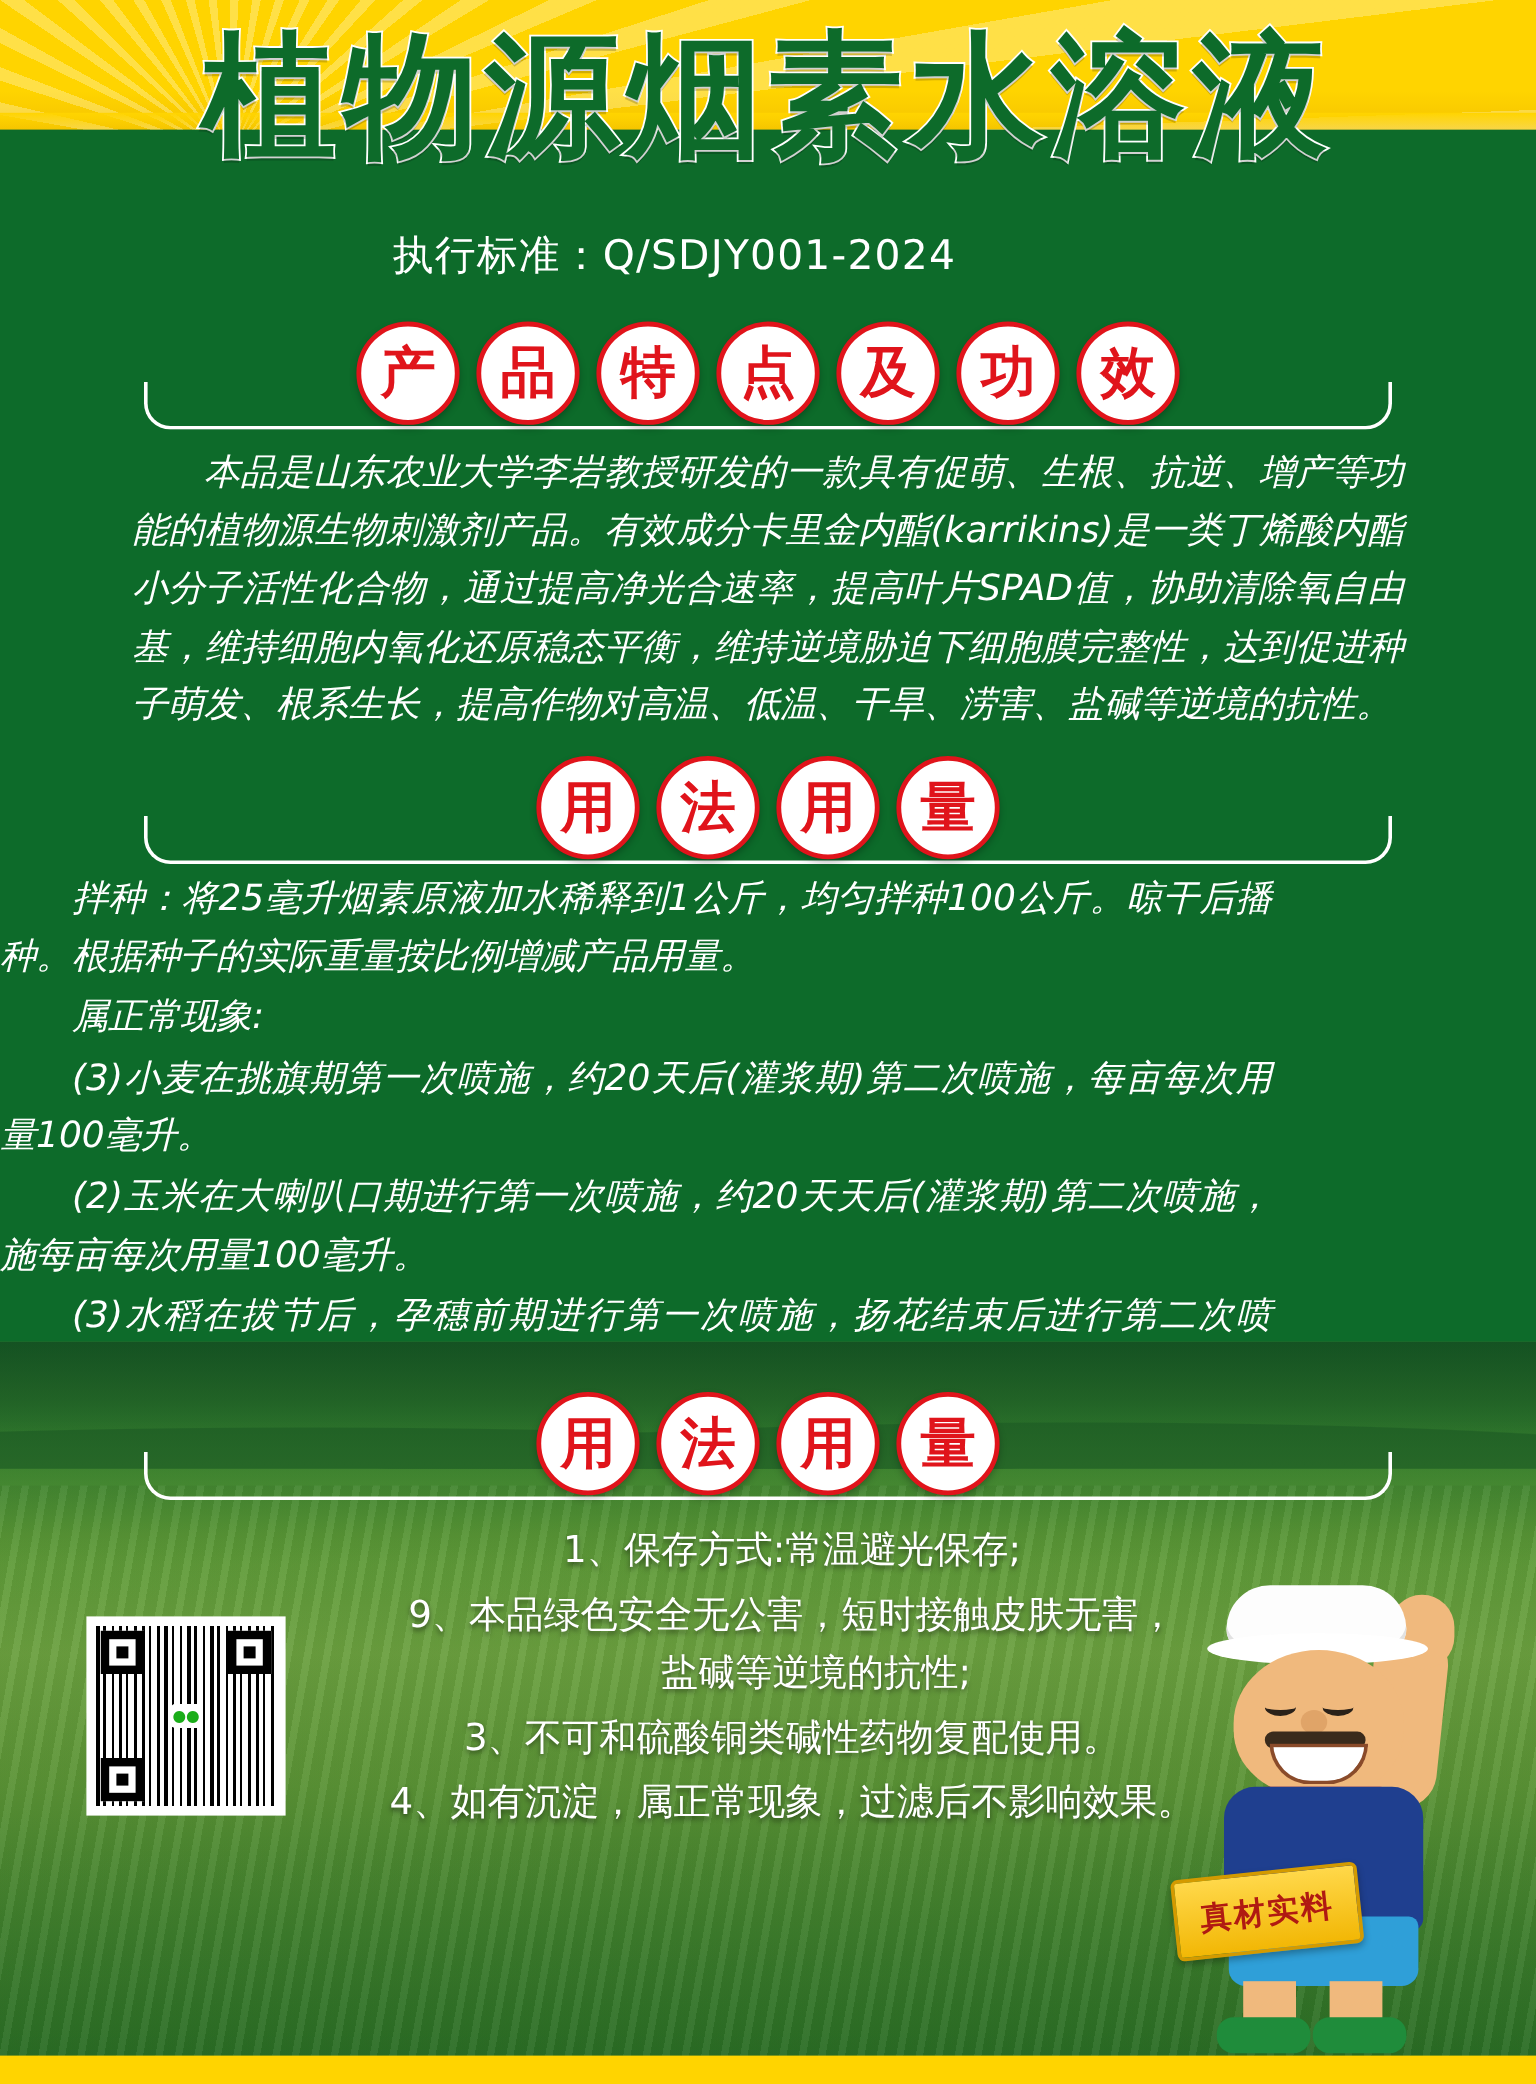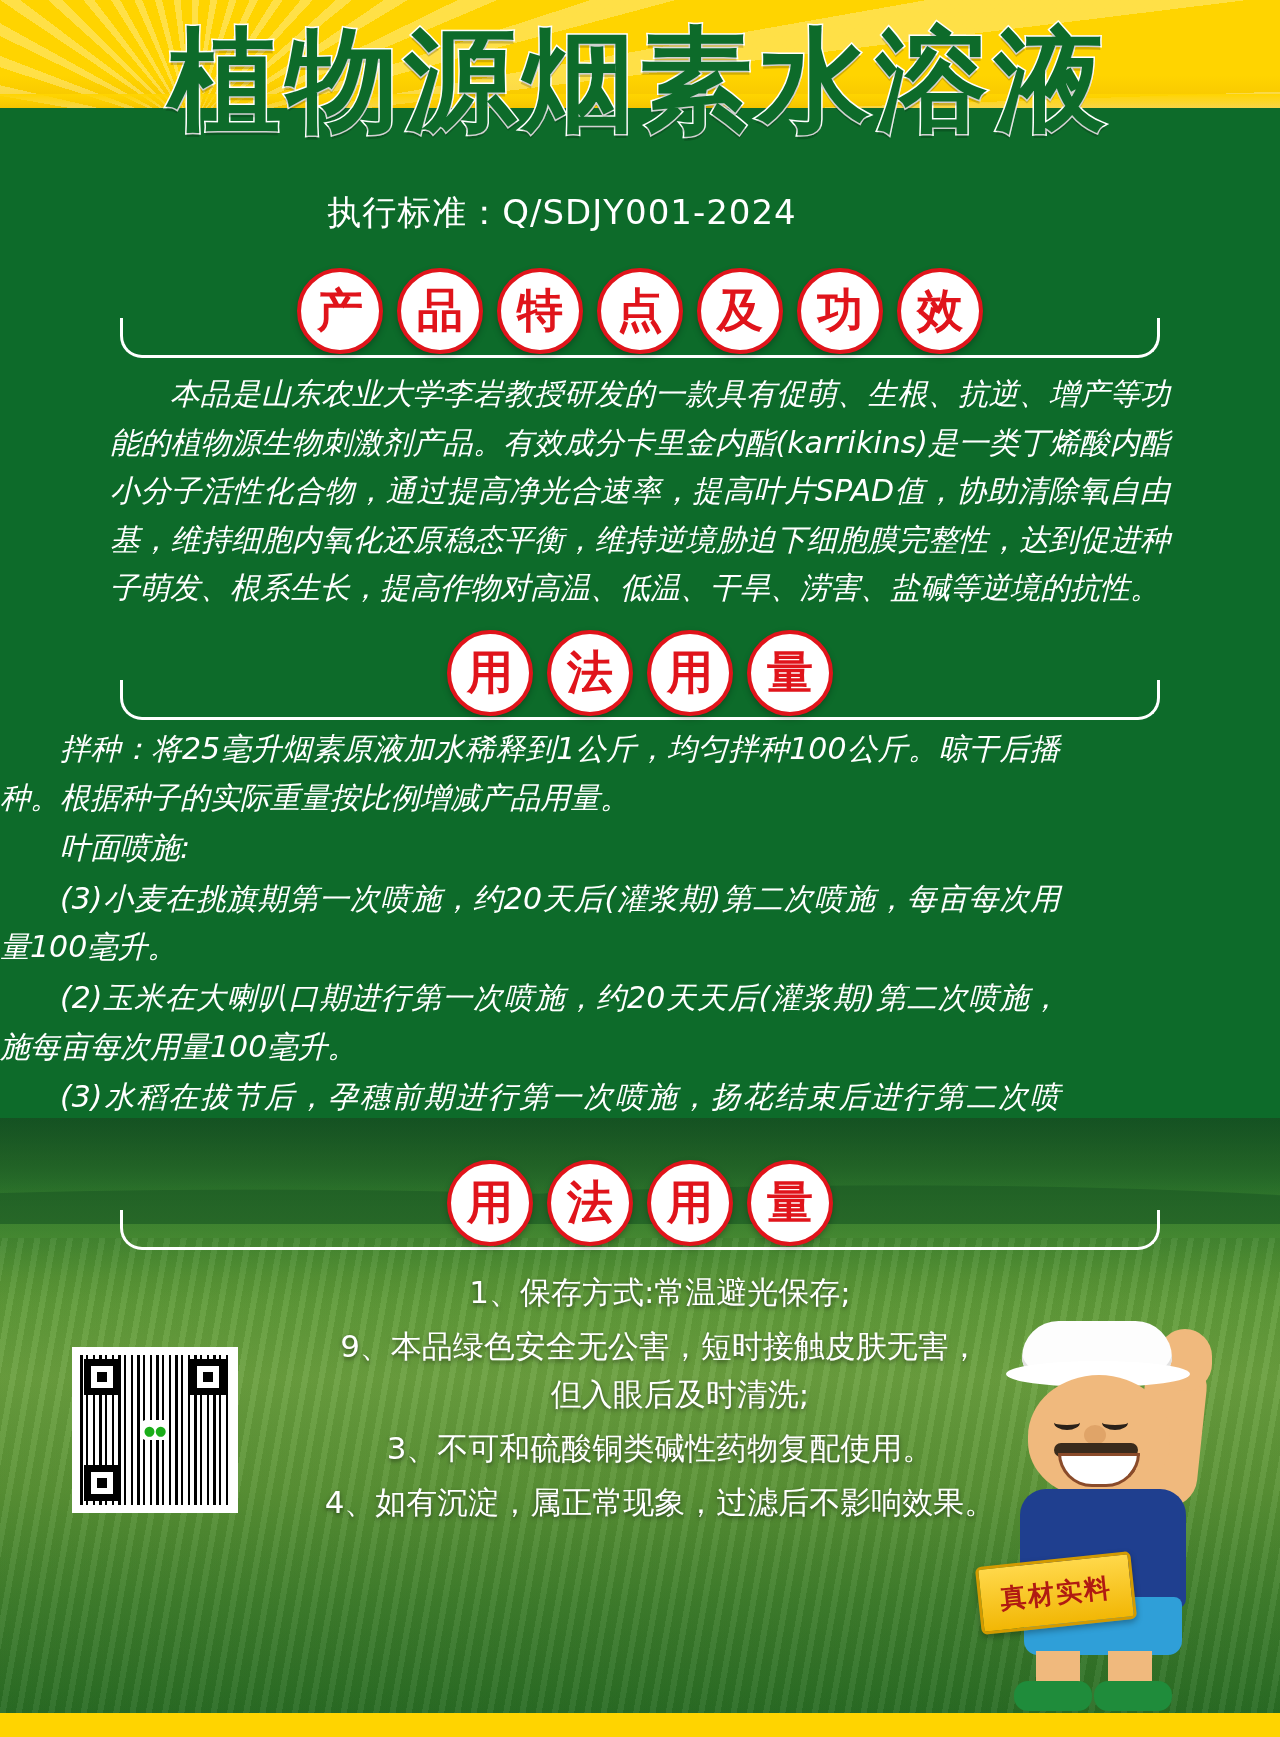--- a/index.html
+++ b/index.html
@@ -219,21 +219,21 @@
       <div class="bubble">用</div>
       <div class="bubble">法</div>
       <div class="bubble">用</div>
       <div class="bubble">量</div>
     </div>
   </div>
 </div>
 
 <div class="body-b">
   <p class="para indent">拌种：将25毫升烟素原液加水稀释到1公斤，均匀拌种100公斤。晾干后播种。根据种子的实际重量按比例增减产品用量。</p>
-  <p class="para indent">叶面喷施:</p>
+  <p class="para indent">属正常现象:</p>
   <p class="para indent">(3)小麦在挑旗期第一次喷施，约20天后(灌浆期)第二次喷施，每亩每次用量100毫升。</p>
   <p class="para indent">(2)玉米在大喇叭口期进行第一次喷施，约20天天后(灌浆期)第二次喷施，施每亩每次用量100毫升。</p>
   <p class="para indent">(3)水稻在拔节后，孕穗前期进行第一次喷施，扬花结束后进行第二次喷施，每亩每次用量100 mL。</p>
   <p class="para indent">注:烟素处理具有保绿性好、适收期长的特点，特别适合饲用玉米和鲜食玉米生产，或者春播普通玉米。</p>
 </div>
 
 <div class="photo">
   <div class="hill"></div>
   <div class="rows"></div>
   <div class="photo-overlay"></div>
@@ -250,21 +250,21 @@
       <div class="bubble">量</div>
     </div>
   </div>
 </div>
 
 <div class="notes">
   <ul>
     <li><span>1、保存方式:常温避光保存;</span></li>
     <li>
       <span>9、本品绿色安全无公害，短时接触皮肤无害，</span>
-      <span class="sub">但入眼后及时清洗;</span>
+      <span class="sub">盐碱等逆境的抗性;</span>
     </li>
     <li><span>3、不可和硫酸铜类碱性药物复配使用。</span></li>
     <li><span>4、如有沉淀，属正常现象，过滤后不影响效果。</span></li>
   </ul>
 </div>
 
 <div class="qr">
   <div class="qr-inner">
     <div class="qr-eye tl"></div>
     <div class="qr-eye tr"></div>

